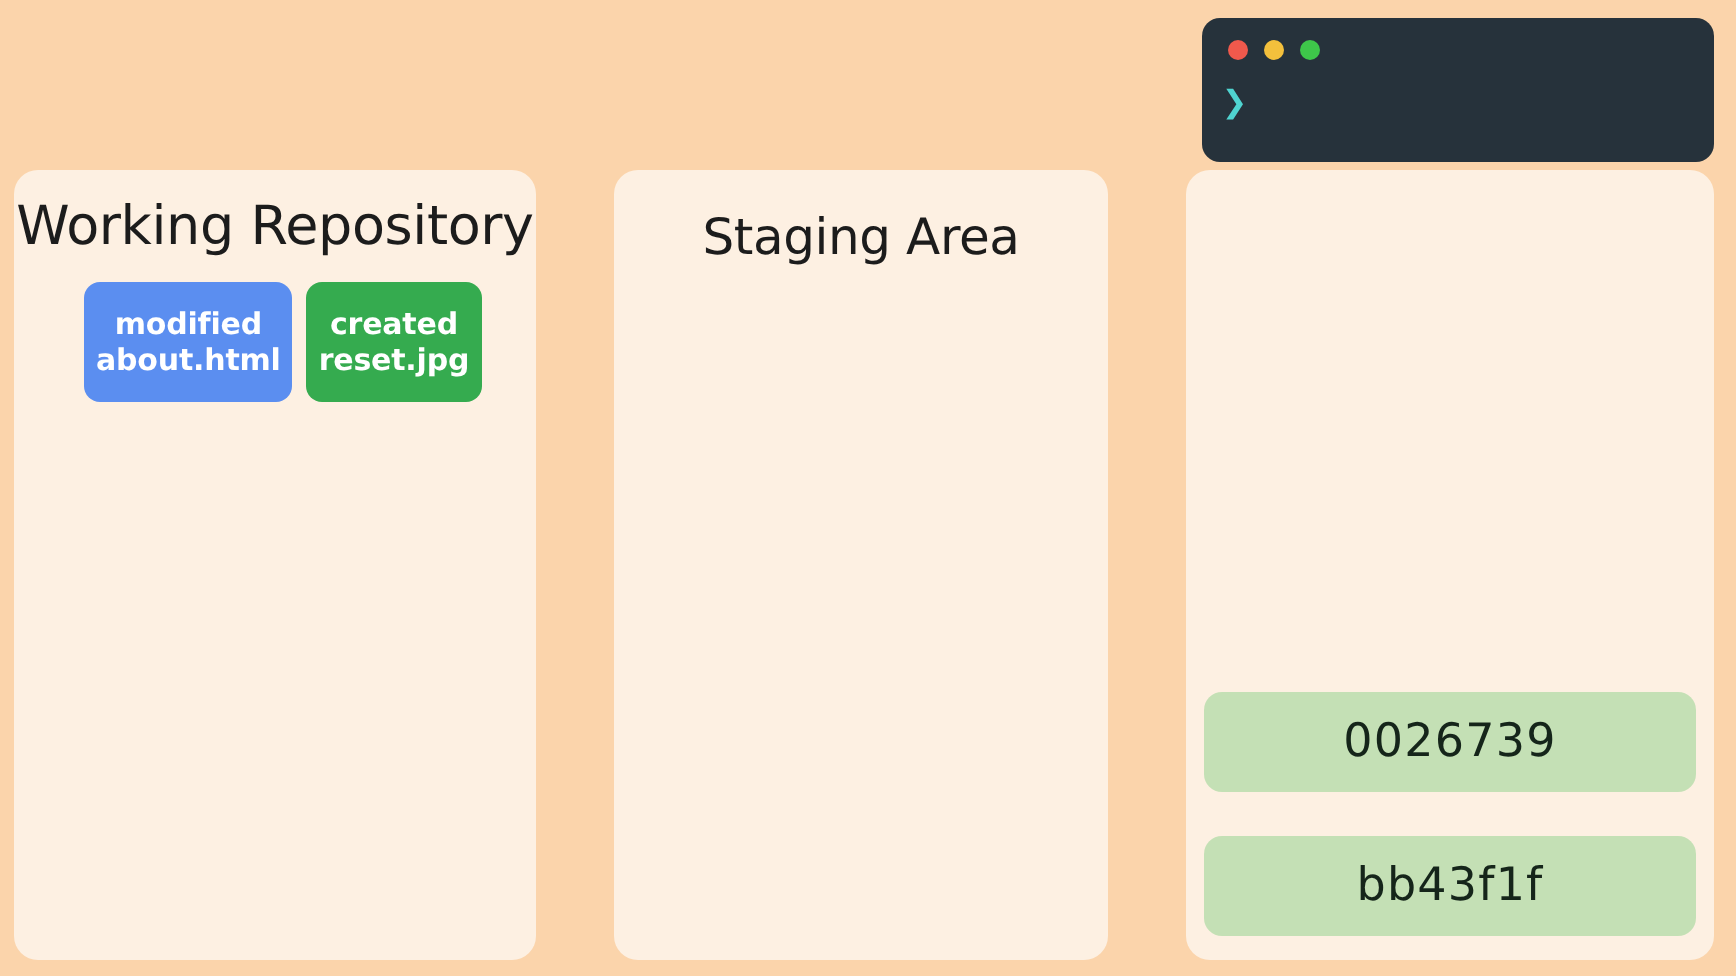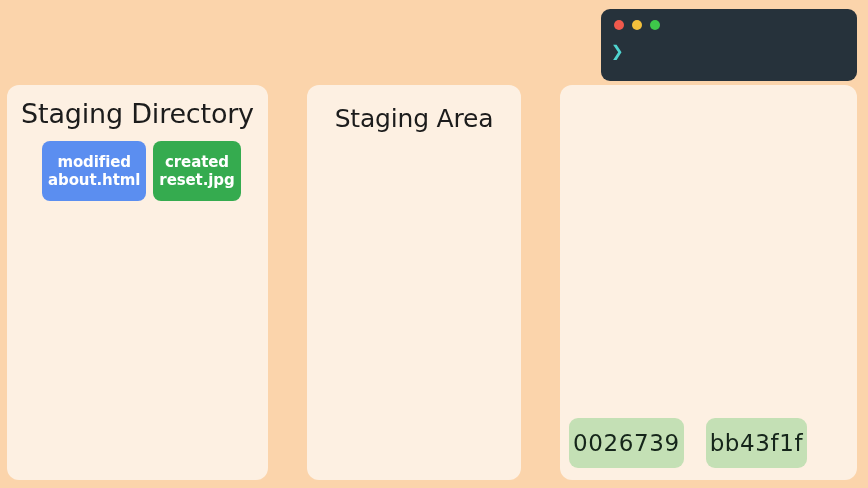--- a/index.html
+++ b/index.html
@@ -78,21 +78,21 @@
   }
   .panel {
     background: #fdf0e2;
     border-radius: 12px;
     box-sizing: border-box;
     position: relative;
     display: flex;
     flex-direction: column;
   }
   .panel-wd   { width: 261px; }
-  .panel-sa   { width: 214px; }
+  .panel-sa   { width: 247px; }
   .panel-repo { width: 257px; flex: 1; }
 
   .panel-title {
     text-align: center;
     color: #1c1c1c;
     font-family: "DejaVu Sans", sans-serif;
     font-weight: 400;
     letter-spacing: -0.2px;
   }
   .panel-wd .panel-title {
@@ -123,21 +123,21 @@
     padding: 12px 6px;
     box-sizing: border-box;
   }
   .chip-modified { background: #5b8ef0; }
   .chip-created  { background: #35ab4f; }
 
   .commit-stack {
     margin-top: auto;
     padding: 0 9px 12px 9px;
     display: flex;
-    flex-direction: row;
+    flex-direction: column;
     gap: 22px;
   }
   .commit {
     background: #c4e0b5;
     border-radius: 9px;
     text-align: center;
     color: #15251a;
     font-family: "DejaVu Sans", sans-serif;
     font-size: 23px;
     letter-spacing: 0.6px;
@@ -155,21 +155,21 @@
     <span class="dot dot-green"></span>
   </div>
   <div class="term-line">
     <span class="term-prompt">❯</span>
   </div>
 </div>
 
 <div class="board">
 
   <div class="panel panel-wd">
-    <div class="panel-title">Staging Directory</div>
+    <div class="panel-title">Working Repository</div>
     <div class="chip-stack">
       <div class="chip chip-modified">modified about.html</div>
       <div class="chip chip-created">created reset.jpg</div>
     </div>
   </div>
 
   <div class="panel panel-sa">
     <div class="panel-title">Staging Area</div>
   </div>
 

